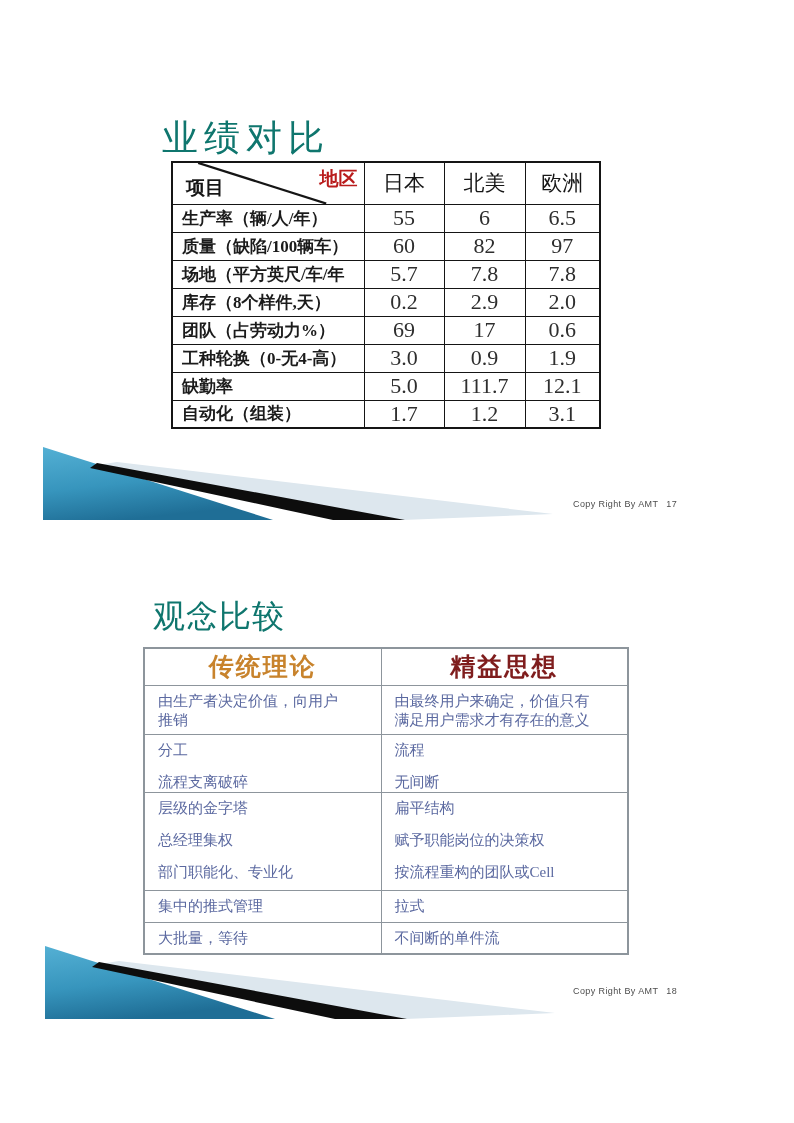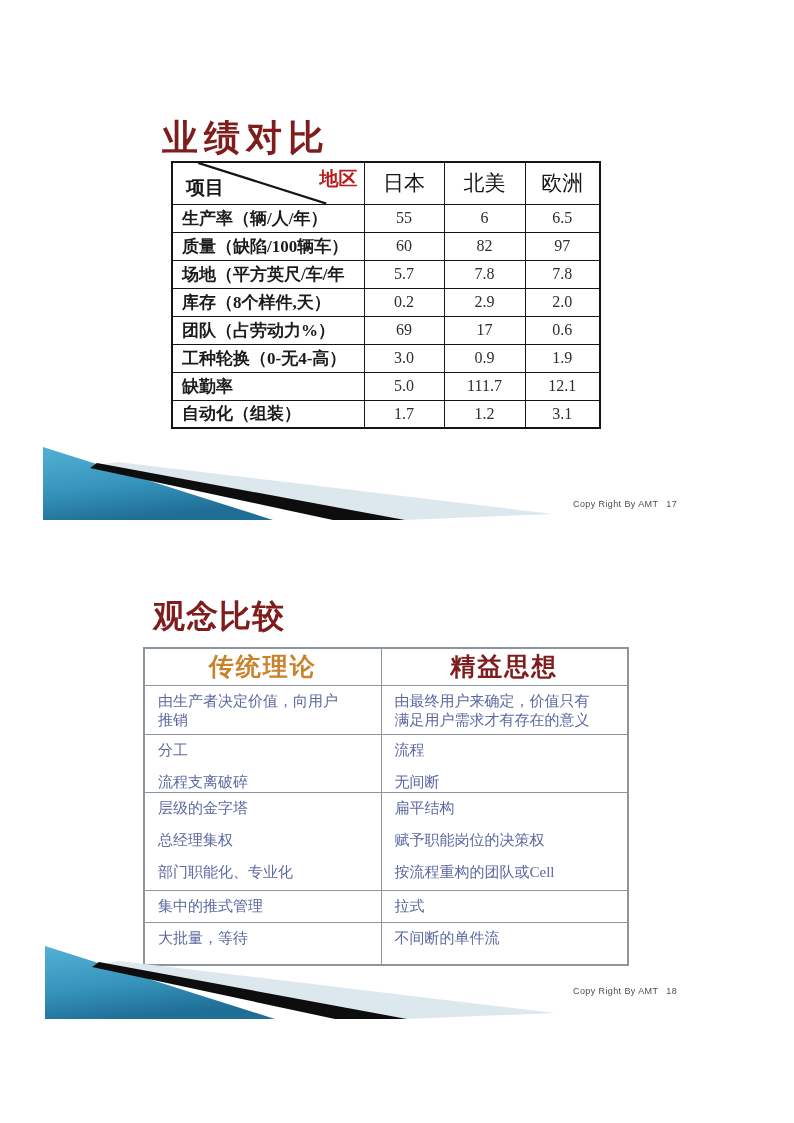--- a/index.html
+++ b/index.html
@@ -5,21 +5,21 @@
   html,body{margin:0;padding:0;}
   body{
     width:794px;height:1123px;background:#ffffff;position:relative;
     overflow:hidden;
     font-family:"Liberation Serif",serif;
   }
   #page{position:absolute;inset:0;}
 
   
   .slide-title{
-    position:absolute;color:#7f1d1d;font-weight:700;white-space:nowrap;
+    position:absolute;color:#0f766e;font-weight:400;white-space:nowrap;
     font-family:"Liberation Serif",serif;line-height:1.05;
   }
   #title1{left:162px;top:96px;font-size:36px;letter-spacing:6px;}
   #title2{left:153px;top:579px;font-size:32px;letter-spacing:1px;}
 
   
   #table1{
     position:absolute;left:171px;top:161px;width:428px;
     border-collapse:collapse;table-layout:fixed;
     border:2px solid #151515;
@@ -29,42 +29,42 @@
   #table1 tbody tr{height:28px;}
   #table1 .corner{position:relative;padding:0;}
   #table1 .corner svg{position:absolute;left:0;top:0;width:100%;height:100%;display:block;}
   #table1 .corner .tr-label{position:absolute;top:3px;right:6px;font-size:19px;color:#b91c1c;}
   #table1 .corner .bl-label{position:absolute;bottom:3px;left:13px;font-size:19px;color:#161616;}
   #table1 thead th.colhead{font-size:21px;font-weight:400;color:#161616;text-align:center;padding:0;}
   #table1 tbody th{
     font-size:17px;font-weight:700;color:#1b1b1b;text-align:left;
     padding:0 2px 0 9px;white-space:nowrap;
   }
-  #table1 tbody td{font-size:16px;color:#2e2e2e;text-align:center;padding:0;}
+  #table1 tbody td{font-size:22px;color:#2e2e2e;text-align:center;padding:0;}
 
   
   #table2{
     position:absolute;left:143px;top:647px;width:484px;
     border-collapse:collapse;table-layout:fixed;
     border:2px solid #8d959c;
   }
   #table2 th,#table2 td{border:1px solid #8d959c;}
   #table2 thead tr{height:37px;}
   #table2 thead th{font-size:25px;font-weight:700;text-align:center;padding:0;letter-spacing:2px;margin-top:16px;}
   #table2 .hdr-left{color:#c8832c;}
   #table2 .hdr-right{color:#7f1d1d;}
   #table2 tbody td{
     vertical-align:top;font-size:15px;line-height:19px;color:#5b69a0;
     padding:6px 10px 0 13px;
   }
   #table2 tbody tr.r1{height:49px;}
   #table2 tbody tr.r2{height:57px;}
   #table2 tbody tr.r3{height:98px;}
   #table2 tbody tr.r4{height:32px;}
-  #table2 tbody tr.r5{height:43px;}
+  #table2 tbody tr.r5{height:32px;}
   #table2 p{margin:0;}
   #table2 p.para{margin:0 0 13px 0;}
   #table2 p.para:last-child{margin-bottom:0;}
 
   
   .deco{position:absolute;width:510px;height:74px;}
   #deco1{left:43px;top:446px;}
   #deco2{left:45px;top:945px;}
   .deco svg{display:block;width:100%;height:100%;}
 

